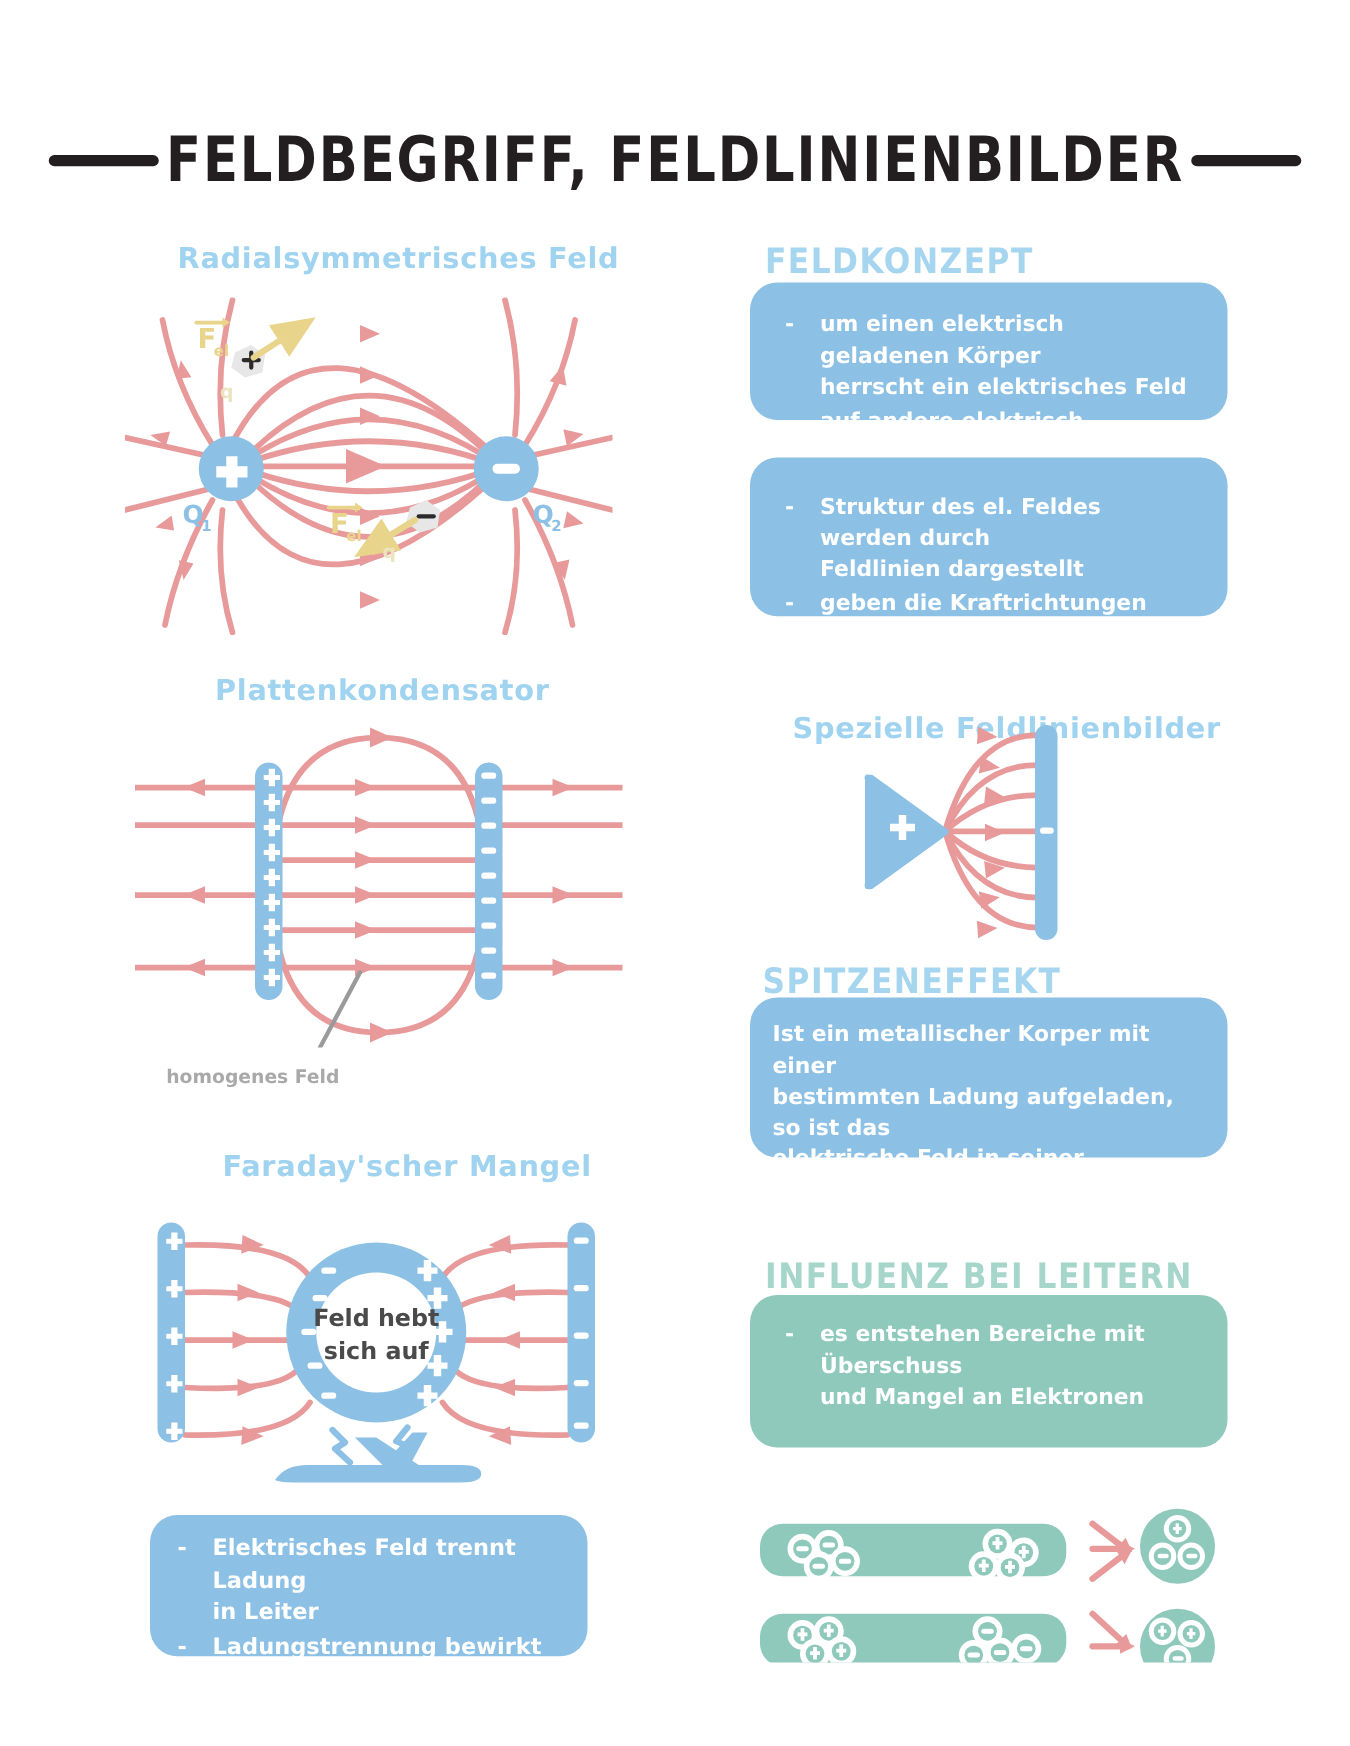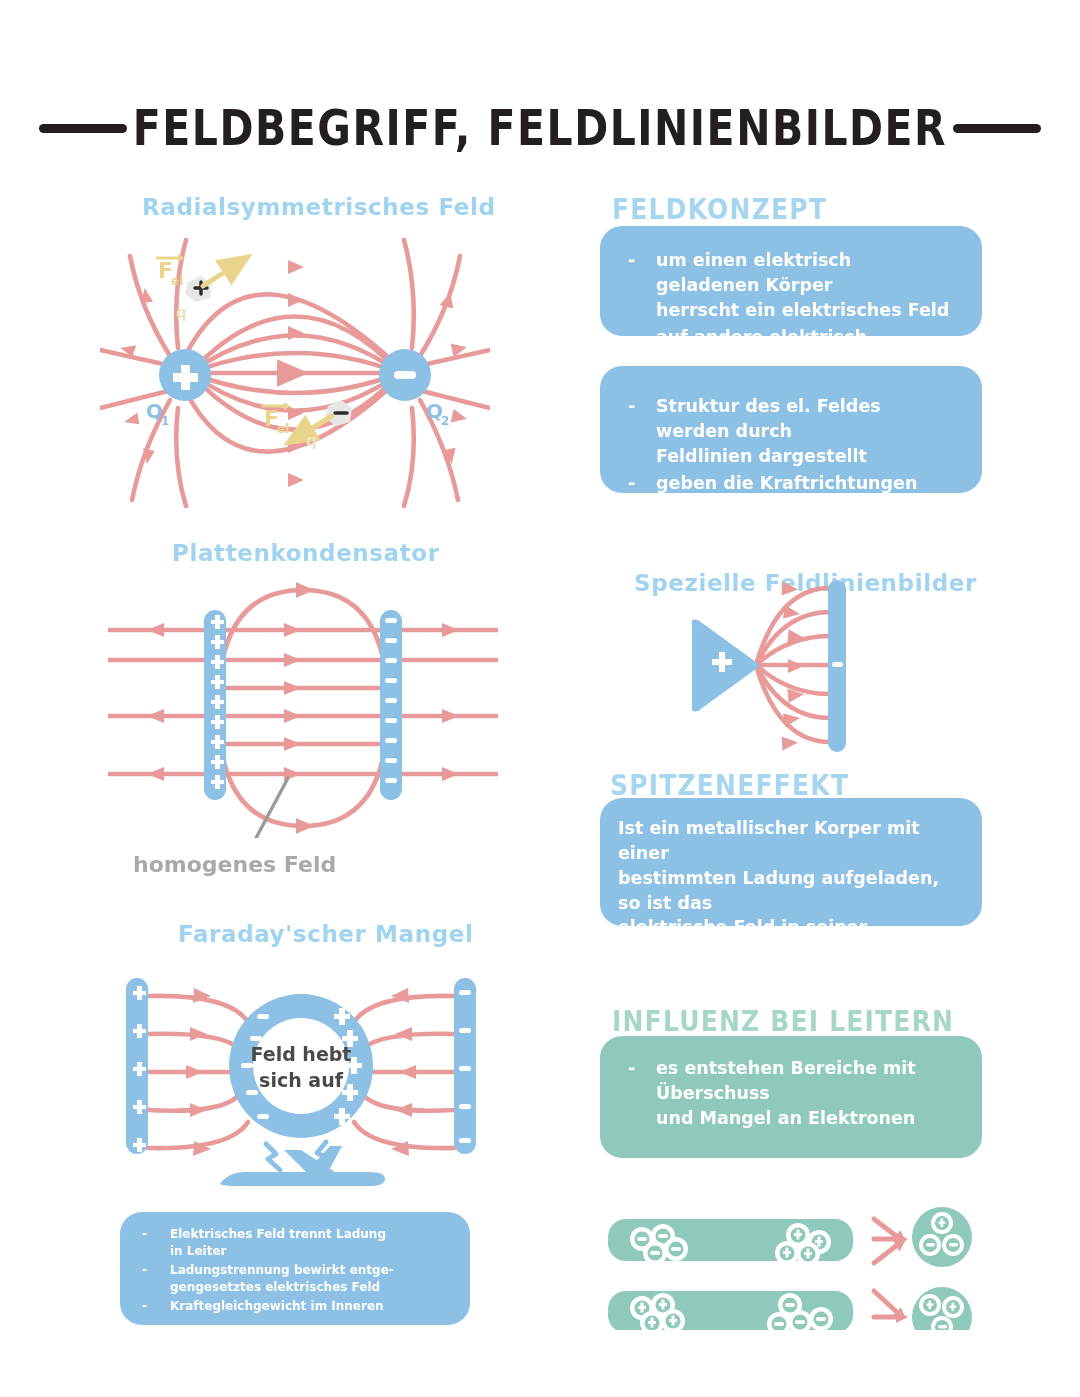--- a/index.html
+++ b/index.html
@@ -74,21 +74,21 @@
   }
   .bullets li:before{
     content:"-";position:absolute;left:8px;top:0;font-weight:bold;
   }
   .para{margin:0;white-space:pre-line;}
 
   .plain-label{
     position:absolute;
     font-family:"DejaVu Sans", sans-serif;
     font-weight:bold;
-    font-size:22px;
+    font-size:15px;
     color:#a9a9a9;
     white-space:nowrap;
   }
   svg{display:block;}
   .fig{position:absolute;}
 </style>
 </head>
 <body>
 
 <div class="page">
@@ -410,21 +410,21 @@
   </svg>
 
   <div class="box-head green" style="left:612px;top:1005px;">INFLUENZ BEI LEITERN</div>
   <div class="info-box green" style="left:600px;top:1036px;width:382px;height:122px;padding-top:20px;">
     <ul class="bullets">
       <li>es entstehen Bereiche mit Überschuss
 und Mangel an Elektronen</li>
     </ul>
   </div>
 
-  <div class="info-box blue" style="left:120px;top:1212px;width:350px;height:113px;padding:14px 0 12px 14px;font-size:12px;">
+  <div class="info-box blue" style="left:120px;top:1212px;width:350px;height:113px;padding:14px 0 12px 14px;font-size:18px;">
     <ul class="bullets">
       <li>Elektrisches Feld trennt Ladung
 in Leiter</li>
       <li>Ladungstrennung bewirkt entge-
 gengesetztes elektrisches Feld</li>
       <li>Kraftegleichgewicht im Inneren</li>
     </ul>
   </div>
 
   <svg class="fig" style="left:600px;top:1205px;" width="390" height="125" viewBox="0 0 390 125">

